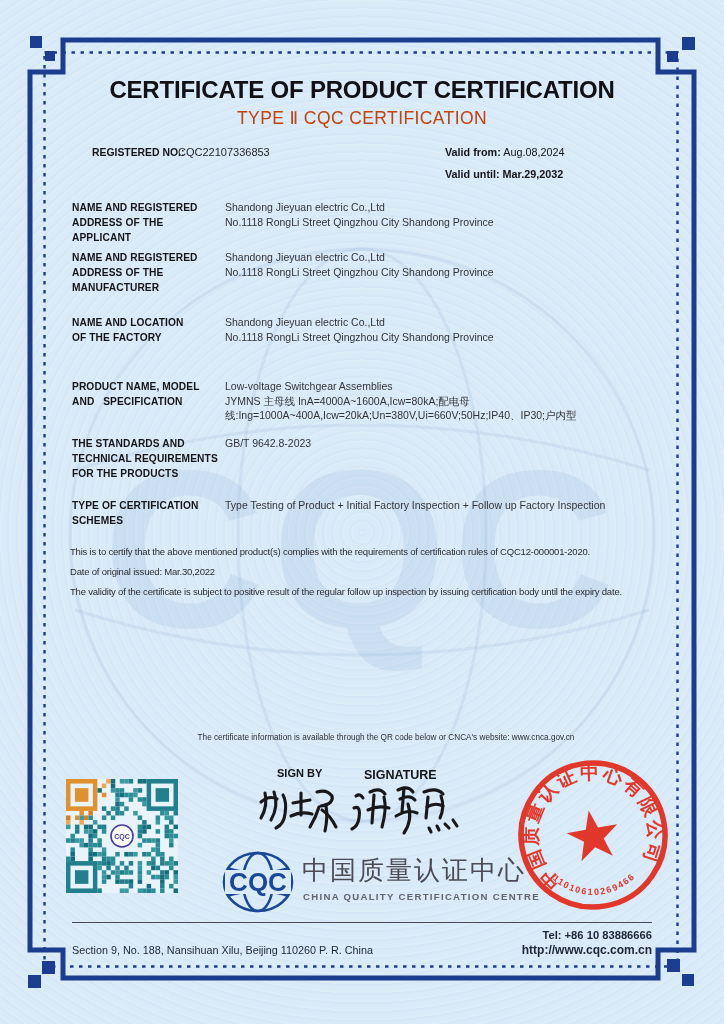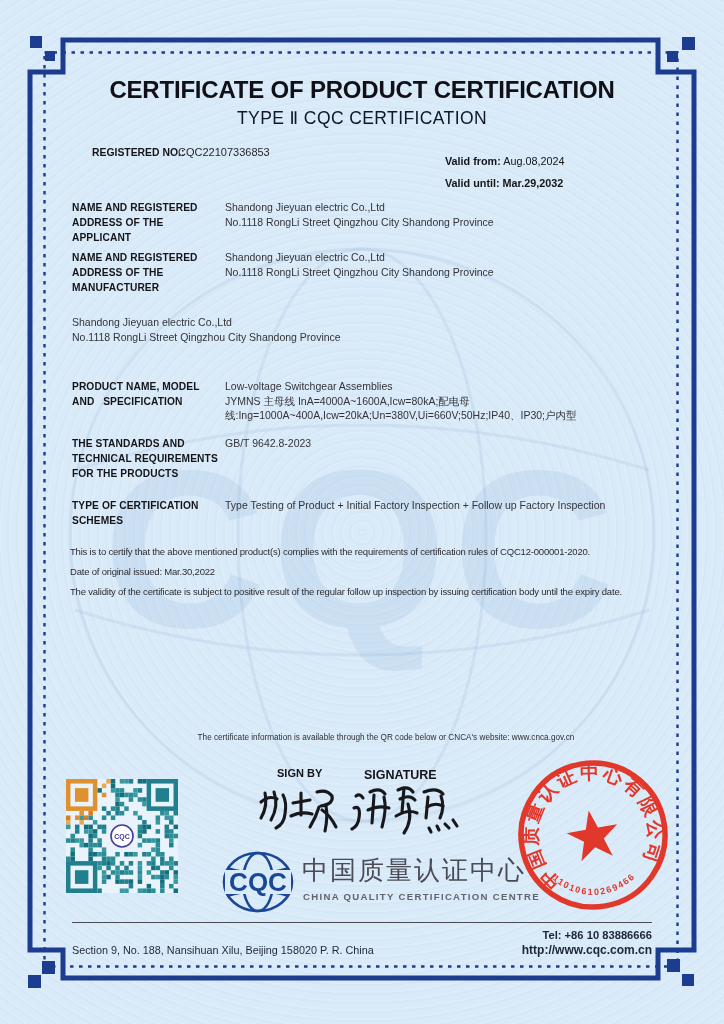--- a/index.html
+++ b/index.html
@@ -13,25 +13,25 @@
     background:repeating-radial-gradient(circle at 50% 52%,
       rgba(255,255,255,0.10) 0 2px, rgba(160,195,230,0.06) 2px 4px, transparent 4px 9px);
   }
   .abs{position:absolute;}
   .title{
     left:0;right:0;top:76px;text-align:center;
     font-size:24px;font-weight:bold;letter-spacing:-0.2px;color:#101016;
   }
   .subtitle{
     left:0;right:0;top:108px;text-align:center;
-    font-size:17.5px;font-weight:400;letter-spacing:0.4px;color:#0f172a;
+    font-size:17.5px;font-weight:400;letter-spacing:0.4px;color:#c2410c;
   }
   .meta-label{font-weight:bold;font-size:10.4px;color:#141419;}
   .meta-value{font-size:11px;color:#26262c;}
-  .valid-line{font-size:10.8px;color:#141419;white-space:nowrap;margin-top:9px;}
+  .valid-line{font-size:10.8px;color:#141419;white-space:nowrap;}
   .valid-line .lab{font-weight:bold;}
   .field{display:flex;left:72px;width:584px;}
   .field .lab{
     width:153px;flex:0 0 153px;font-size:10.2px;font-weight:bold;line-height:15px;
     color:#141419;white-space:pre-wrap;letter-spacing:0.1px;
   }
   .field .val{
     flex:1;font-size:10.5px;line-height:14.6px;color:#333338;white-space:pre-wrap;
   }
   .statements{
@@ -111,20 +111,22 @@
 No.1118 RongLi Street Qingzhou City Shandong Province</div>
   </div>
   <div class="abs field" style="top:250px">
     <div class="lab">NAME AND REGISTERED
 ADDRESS OF THE
 MANUFACTURER</div>
     <div class="val">Shandong Jieyuan electric Co.,Ltd
 No.1118 RongLi Street Qingzhou City Shandong Province</div>
   </div>
   <div class="abs field" style="top:315px">
+    <div class="lab">NAME AND LOCATION
+OF THE FACTORY</div>
     <div class="val">Shandong Jieyuan electric Co.,Ltd
 No.1118 RongLi Street Qingzhou City Shandong Province</div>
   </div>
   <div class="abs field" style="top:379px">
     <div class="lab">PRODUCT NAME, MODEL
 AND   SPECIFICATION</div>
     <div class="val">Low-voltage Switchgear Assemblies
 JYMNS 主母线 InA=4000A~1600A,Icw=80kA;配电母
 线:Ing=1000A~400A,Icw=20kA;Un=380V,Ui=660V;50Hz;IP40、IP30;户内型</div>
   </div>
@@ -423,17 +425,17 @@
       <text font-family="Liberation Sans, sans-serif" font-size="19" font-weight="bold" fill="#e3291a" letter-spacing="2.5">
         <textPath href="#sealTop" startOffset="2">中国质量认证中心有限公司</textPath>
       </text>
       <text font-family="Liberation Sans, sans-serif" font-size="9" font-weight="bold" fill="#e3291a" letter-spacing="1.6">
         <textPath href="#sealBottom" startOffset="4">11010610269466</textPath>
       </text>
     </g>
   </svg>
 
   <div class="abs footer-rule"></div>
-  <div class="abs footer-address">Section 9, No. 188, Nansihuan Xilu, Beijing 158020 P. R. China</div>
+  <div class="abs footer-address">Section 9, No. 188, Nansihuan Xilu, Beijing 110260 P. R. China</div>
   <div class="abs footer-tel">Tel: +86 10 83886666</div>
   <div class="abs footer-web">http://www.cqc.com.cn</div>
 
 </div>
 
 </body></html>

